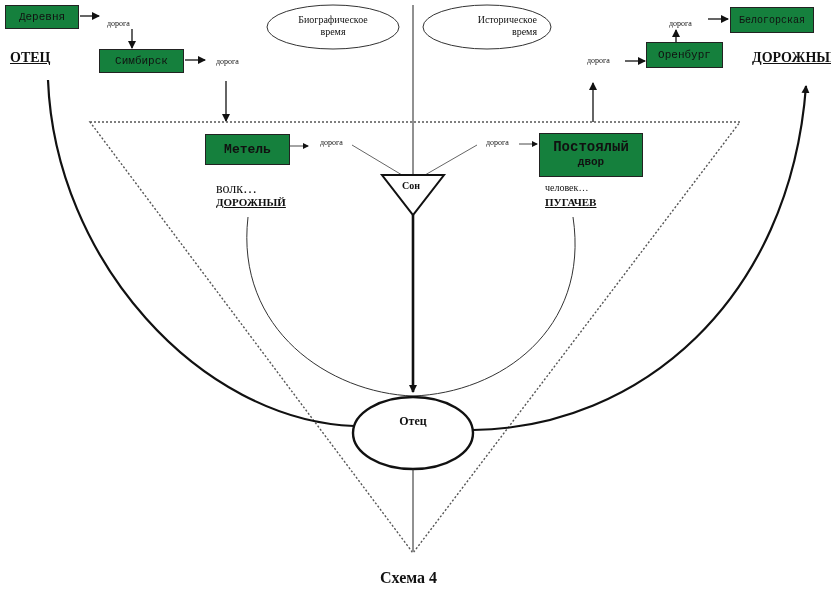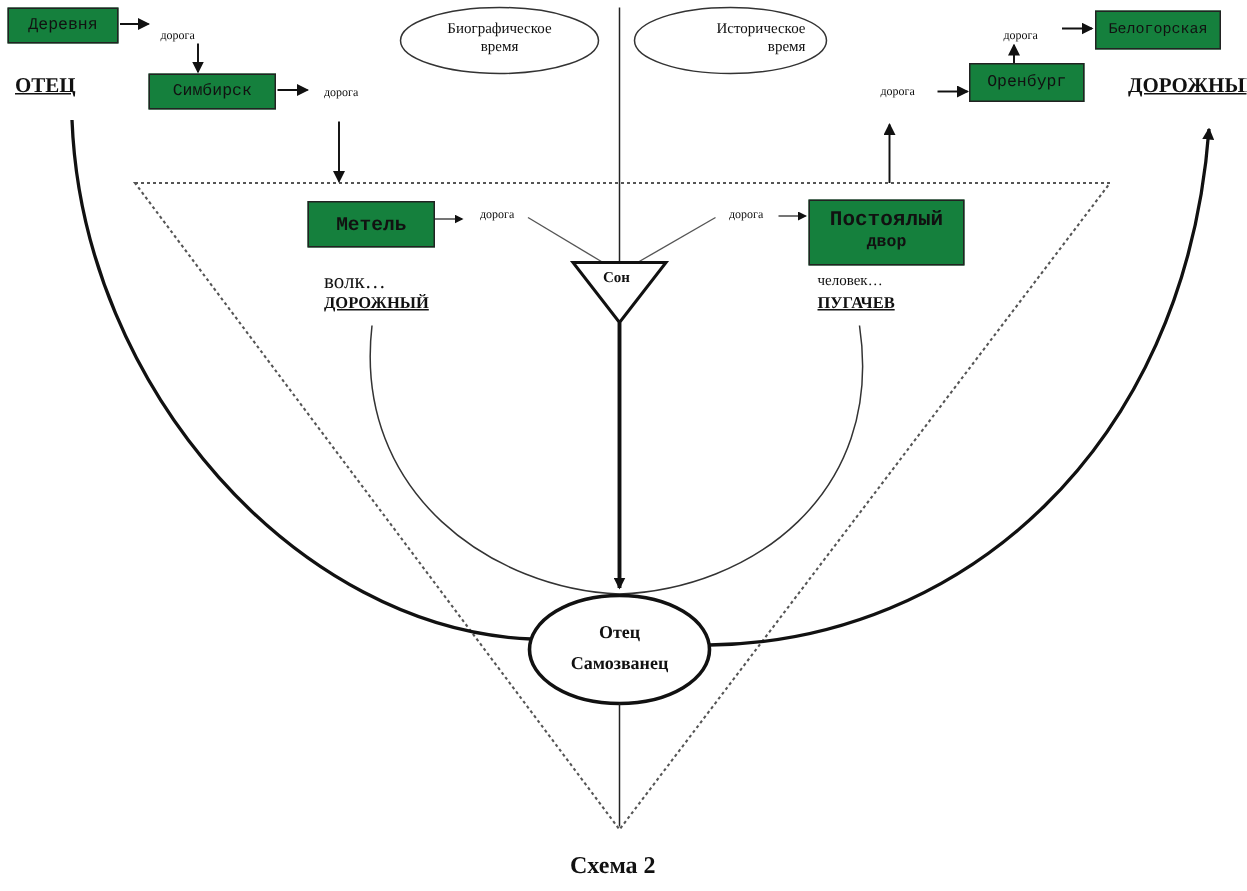--- a/index.html
+++ b/index.html
@@ -111,16 +111,15 @@
   <span style="font-size:11px;font-weight:bold;">двор</span>
 </div>
 <span class="lbl small" style="left:486px;top:138px;">дорога</span>
 <span class="lbl" style="left:545px;top:182px;font-size:10px;">человек…</span>
 <span class="lbl bold-under" style="left:545px;top:196px;font-size:11px;">ПУГАЧЕВ</span>
 
 <span class="lbl" style="left:402px;top:180px;font-size:10px;font-weight:bold;text-align:right;">Сон</span>
 
 <div class="lbl" style="left:353px;top:411px;width:120px;text-align:center;font-size:12px;font-weight:bold;line-height:21px;">
   <div>Отец</div>
-  <div>Самозванец</div>
 </div>
 
-<span class="lbl caption" style="left:380px;top:569px;">Схема 2</span>
+<span class="lbl caption" style="left:380px;top:569px;">Схема 4</span>
 
 </body></html>

